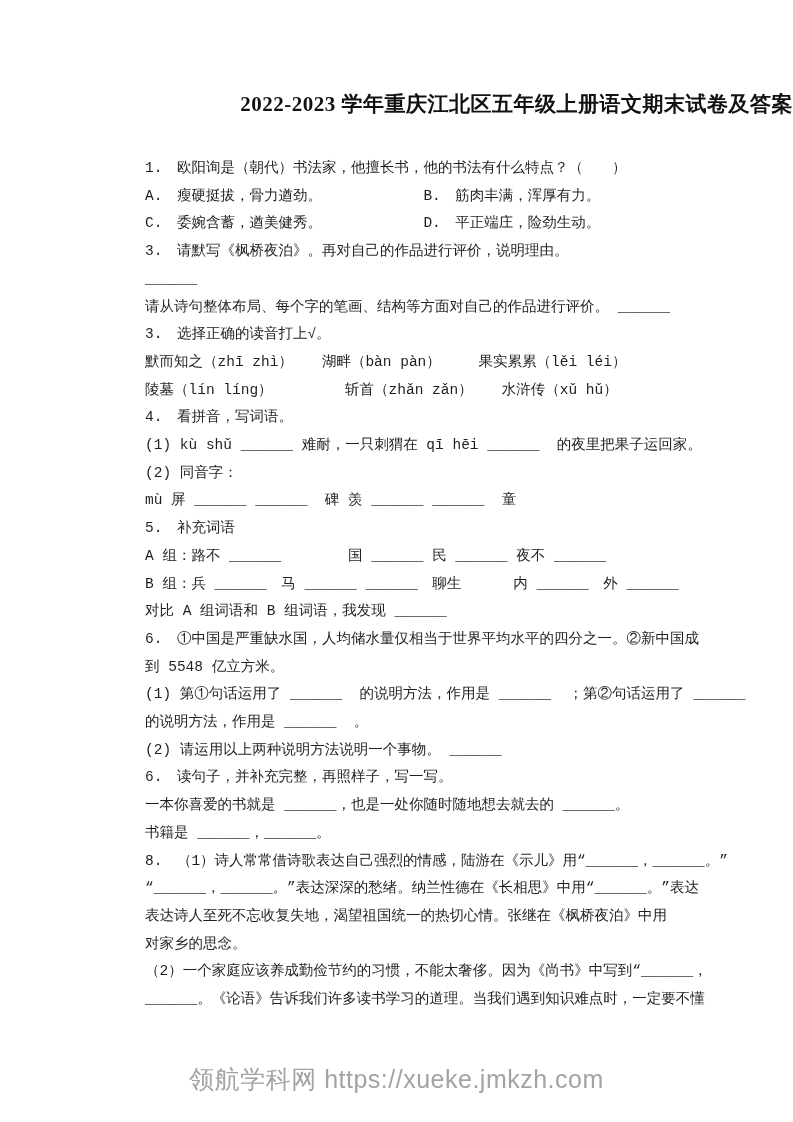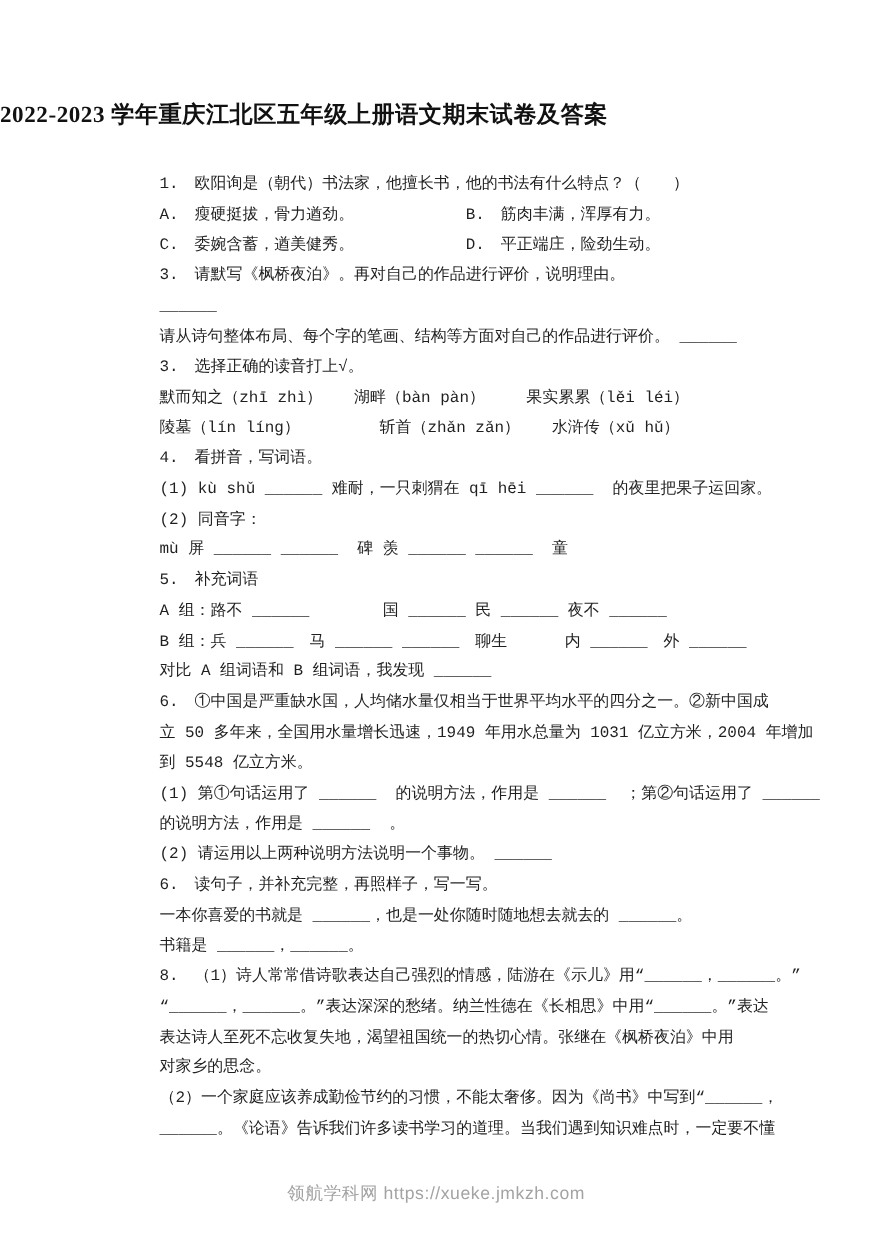--- a/index.html
+++ b/index.html
@@ -12,21 +12,21 @@
     width: 793px;
     height: 1122px;
     background: #ffffff;
     overflow: hidden;
     font-family: "Liberation Serif", "DejaVu Serif", serif;
     color: #1f1f1f;
   }
   .doc-title {
     margin: 0;
     padding-top: 90px;
-    text-align: left;
+    text-align: right;
     font-size: 21px;
     font-weight: bold;
     letter-spacing: 0.5px;
     color: #111;
   }
   .doc-body {
     margin: 37px 100px 0 145px;
   }
   .doc-line {
     margin: 0;
@@ -38,21 +38,21 @@
   }
   .page-footer {
     position: absolute;
     left: 0;
     right: 0;
     bottom: 26px;
     text-align: center;
   }
   .footer-text {
     font-family: "Liberation Sans", "DejaVu Sans", sans-serif;
-    font-size: 16px;
+    font-size: 25px;
     color: #a3a3a3;
     letter-spacing: 0.5px;
   }
 </style>
 </head>
 <body>
 
 <div class="page">
   <h1 class="doc-title">2022-2023 学年重庆江北区五年级上册语文期末试卷及答案</h1>
 
@@ -68,21 +68,20 @@
       <p class="doc-line">陵墓（lín líng）　　　　　斩首（zhǎn zǎn）　　水浒传（xǔ hǔ）</p>
       <p class="doc-line">4.　看拼音，写词语。</p>
       <p class="doc-line">(1) kù shǔ ______ 难耐，一只刺猬在 qī hēi ______  的夜里把果子运回家。</p>
       <p class="doc-line">(2) 同音字：</p>
       <p class="doc-line">mù 屏 ______ ______  碑 羡 ______ ______  童</p>
       <p class="doc-line">5.　补充词语</p>
       <p class="doc-line">A 组：路不 ______　　　　 国 ______ 民 ______ 夜不 ______</p>
       <p class="doc-line">B 组：兵 ______　马 ______ ______　聊生　　　 内 ______　外 ______</p>
       <p class="doc-line">对比 A 组词语和 B 组词语，我发现 ______</p>
       <p class="doc-line">6.　①中国是严重缺水国，人均储水量仅相当于世界平均水平的四分之一。②新中国成</p>
-      <p class="doc-line">立 50 多年来，全国用水量增长迅速，1949 年用水总量为 1031 亿立方米，2004 年增加</p>
       <p class="doc-line">到 5548 亿立方米。</p>
       <p class="doc-line">(1) 第①句话运用了 ______  的说明方法，作用是 ______  ；第②句话运用了 ______</p>
       <p class="doc-line">的说明方法，作用是 ______  。</p>
       <p class="doc-line">(2) 请运用以上两种说明方法说明一个事物。 ______</p>
       <p class="doc-line">6.　读句子，并补充完整，再照样子，写一写。</p>
       <p class="doc-line">一本你喜爱的书就是 ______，也是一处你随时随地想去就去的 ______。</p>
       <p class="doc-line">书籍是 ______，______。</p>
       <p class="doc-line">8.　（1）诗人常常借诗歌表达自己强烈的情感，陆游在《示儿》用“______，______。”</p>
       <p class="doc-line">“______，______。”表达深深的愁绪。纳兰性德在《长相思》中用“______。”表达</p>
       <p class="doc-line">表达诗人至死不忘收复失地，渴望祖国统一的热切心情。张继在《枫桥夜泊》中用</p>

